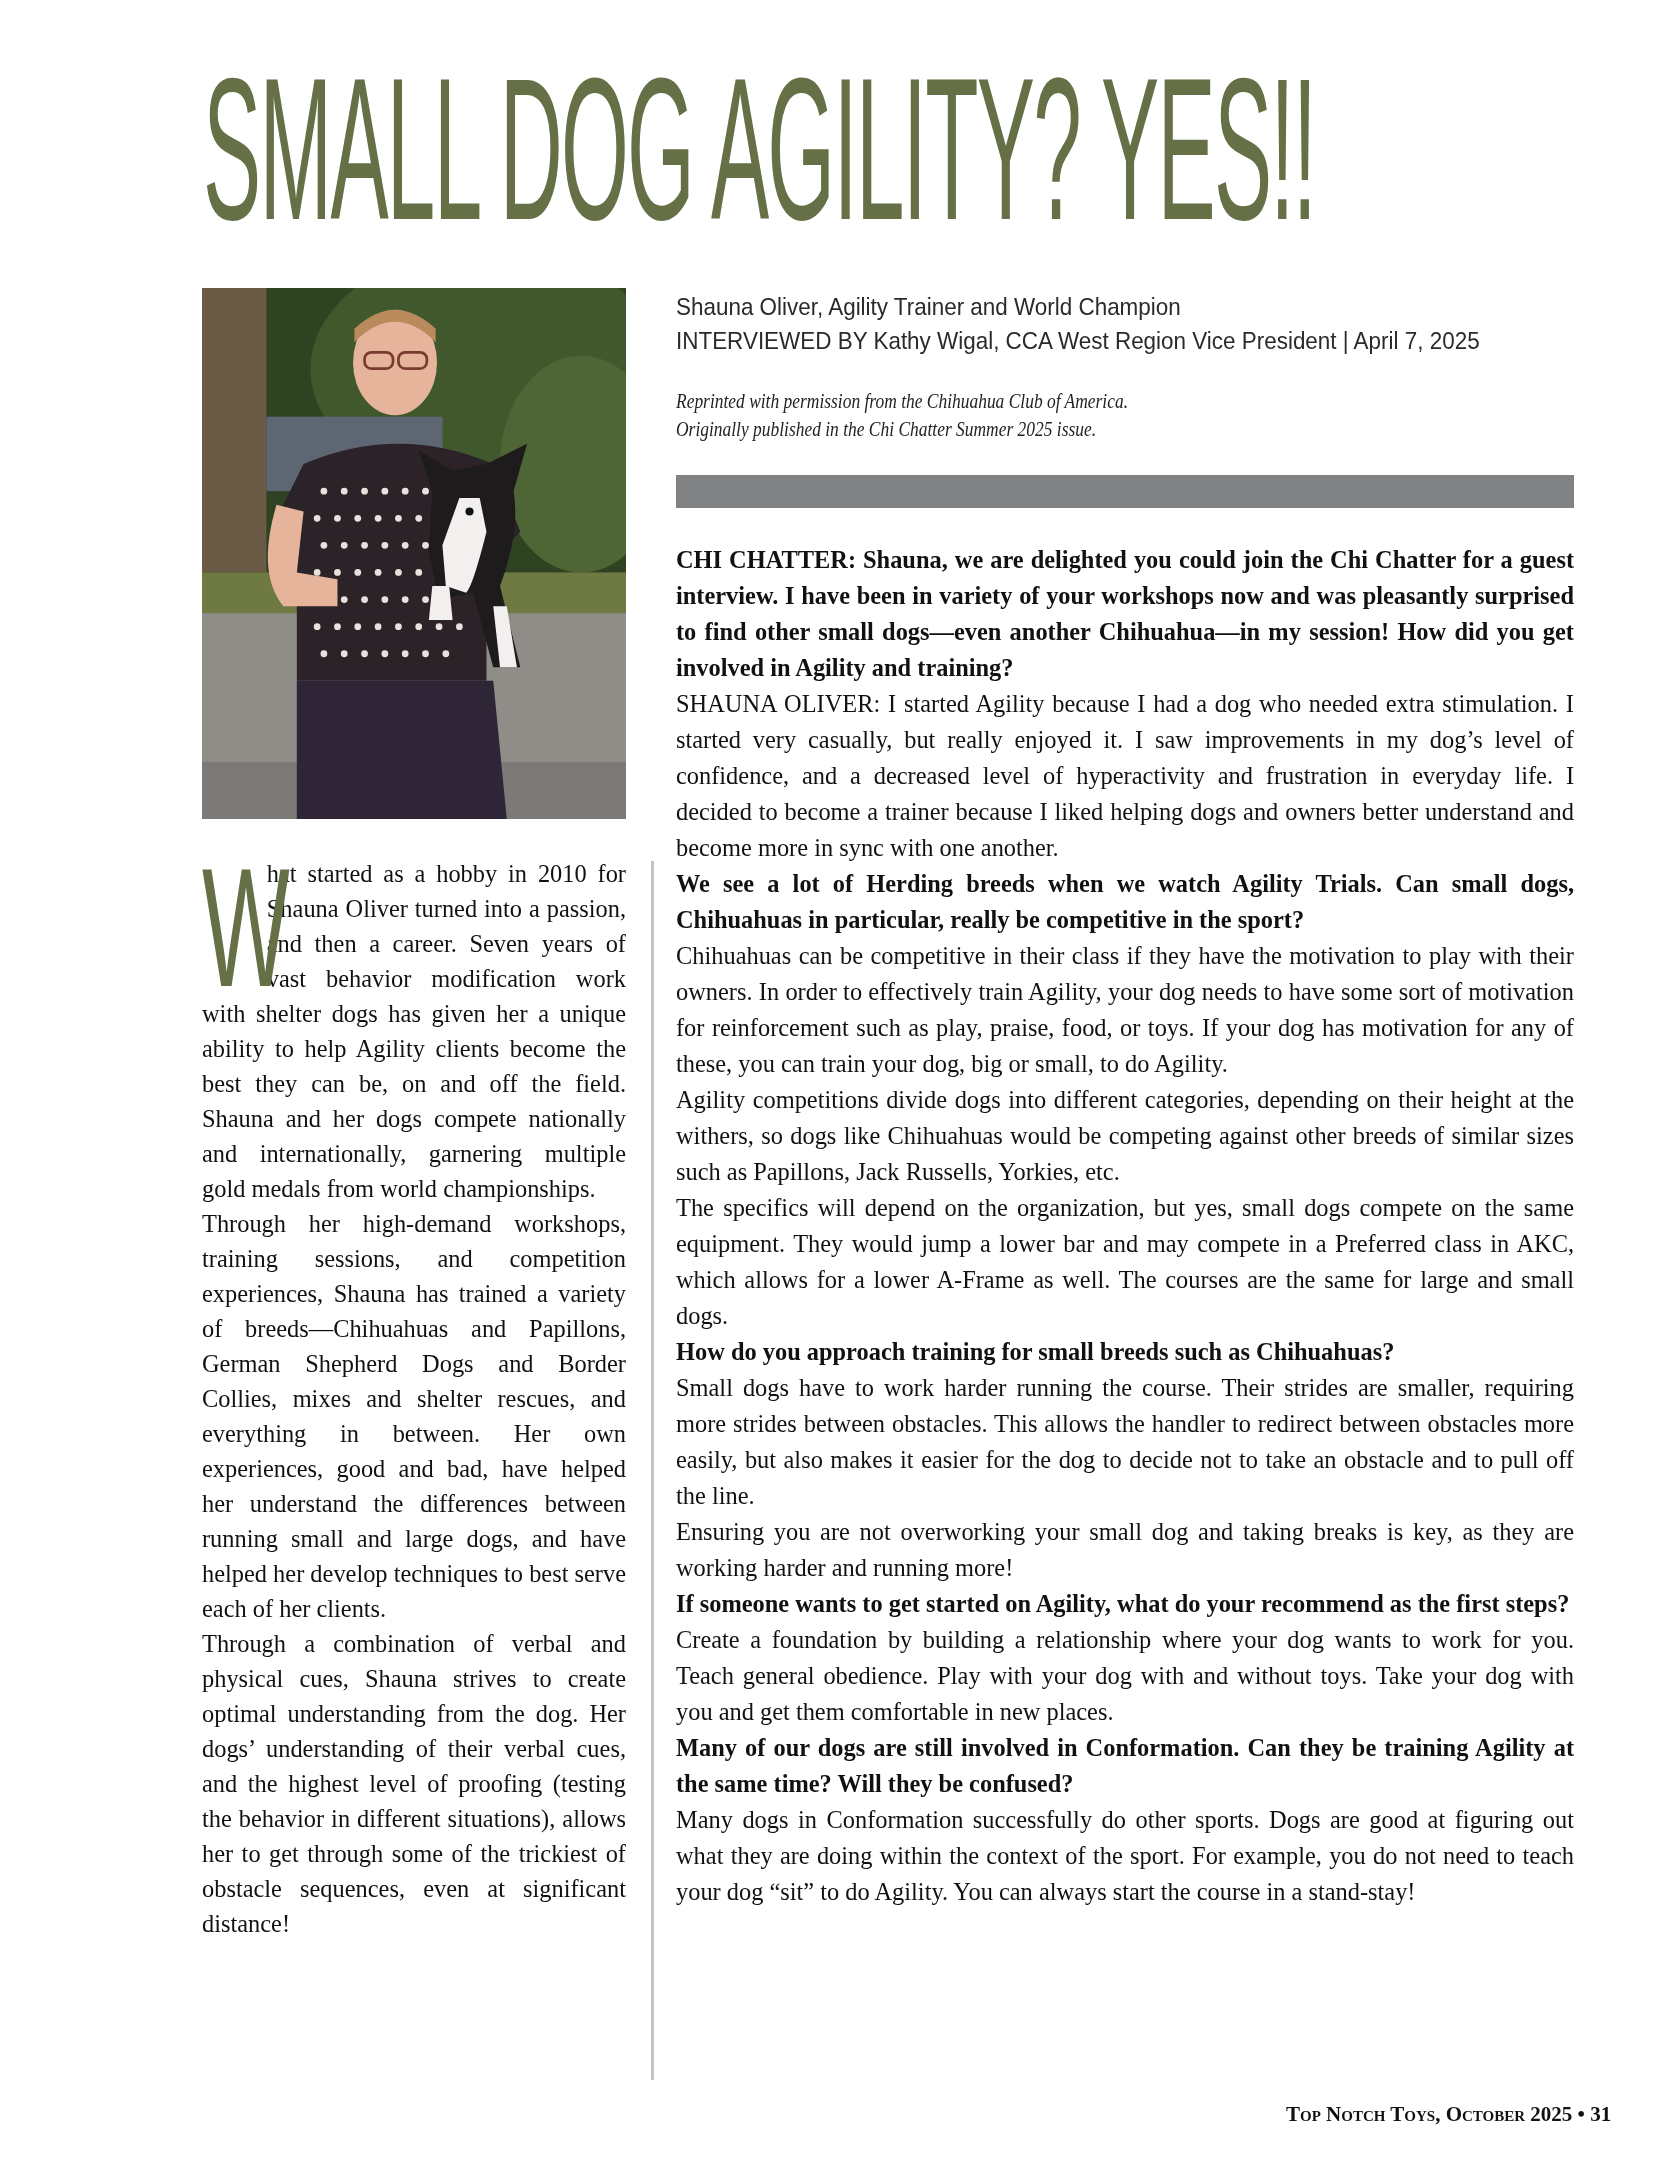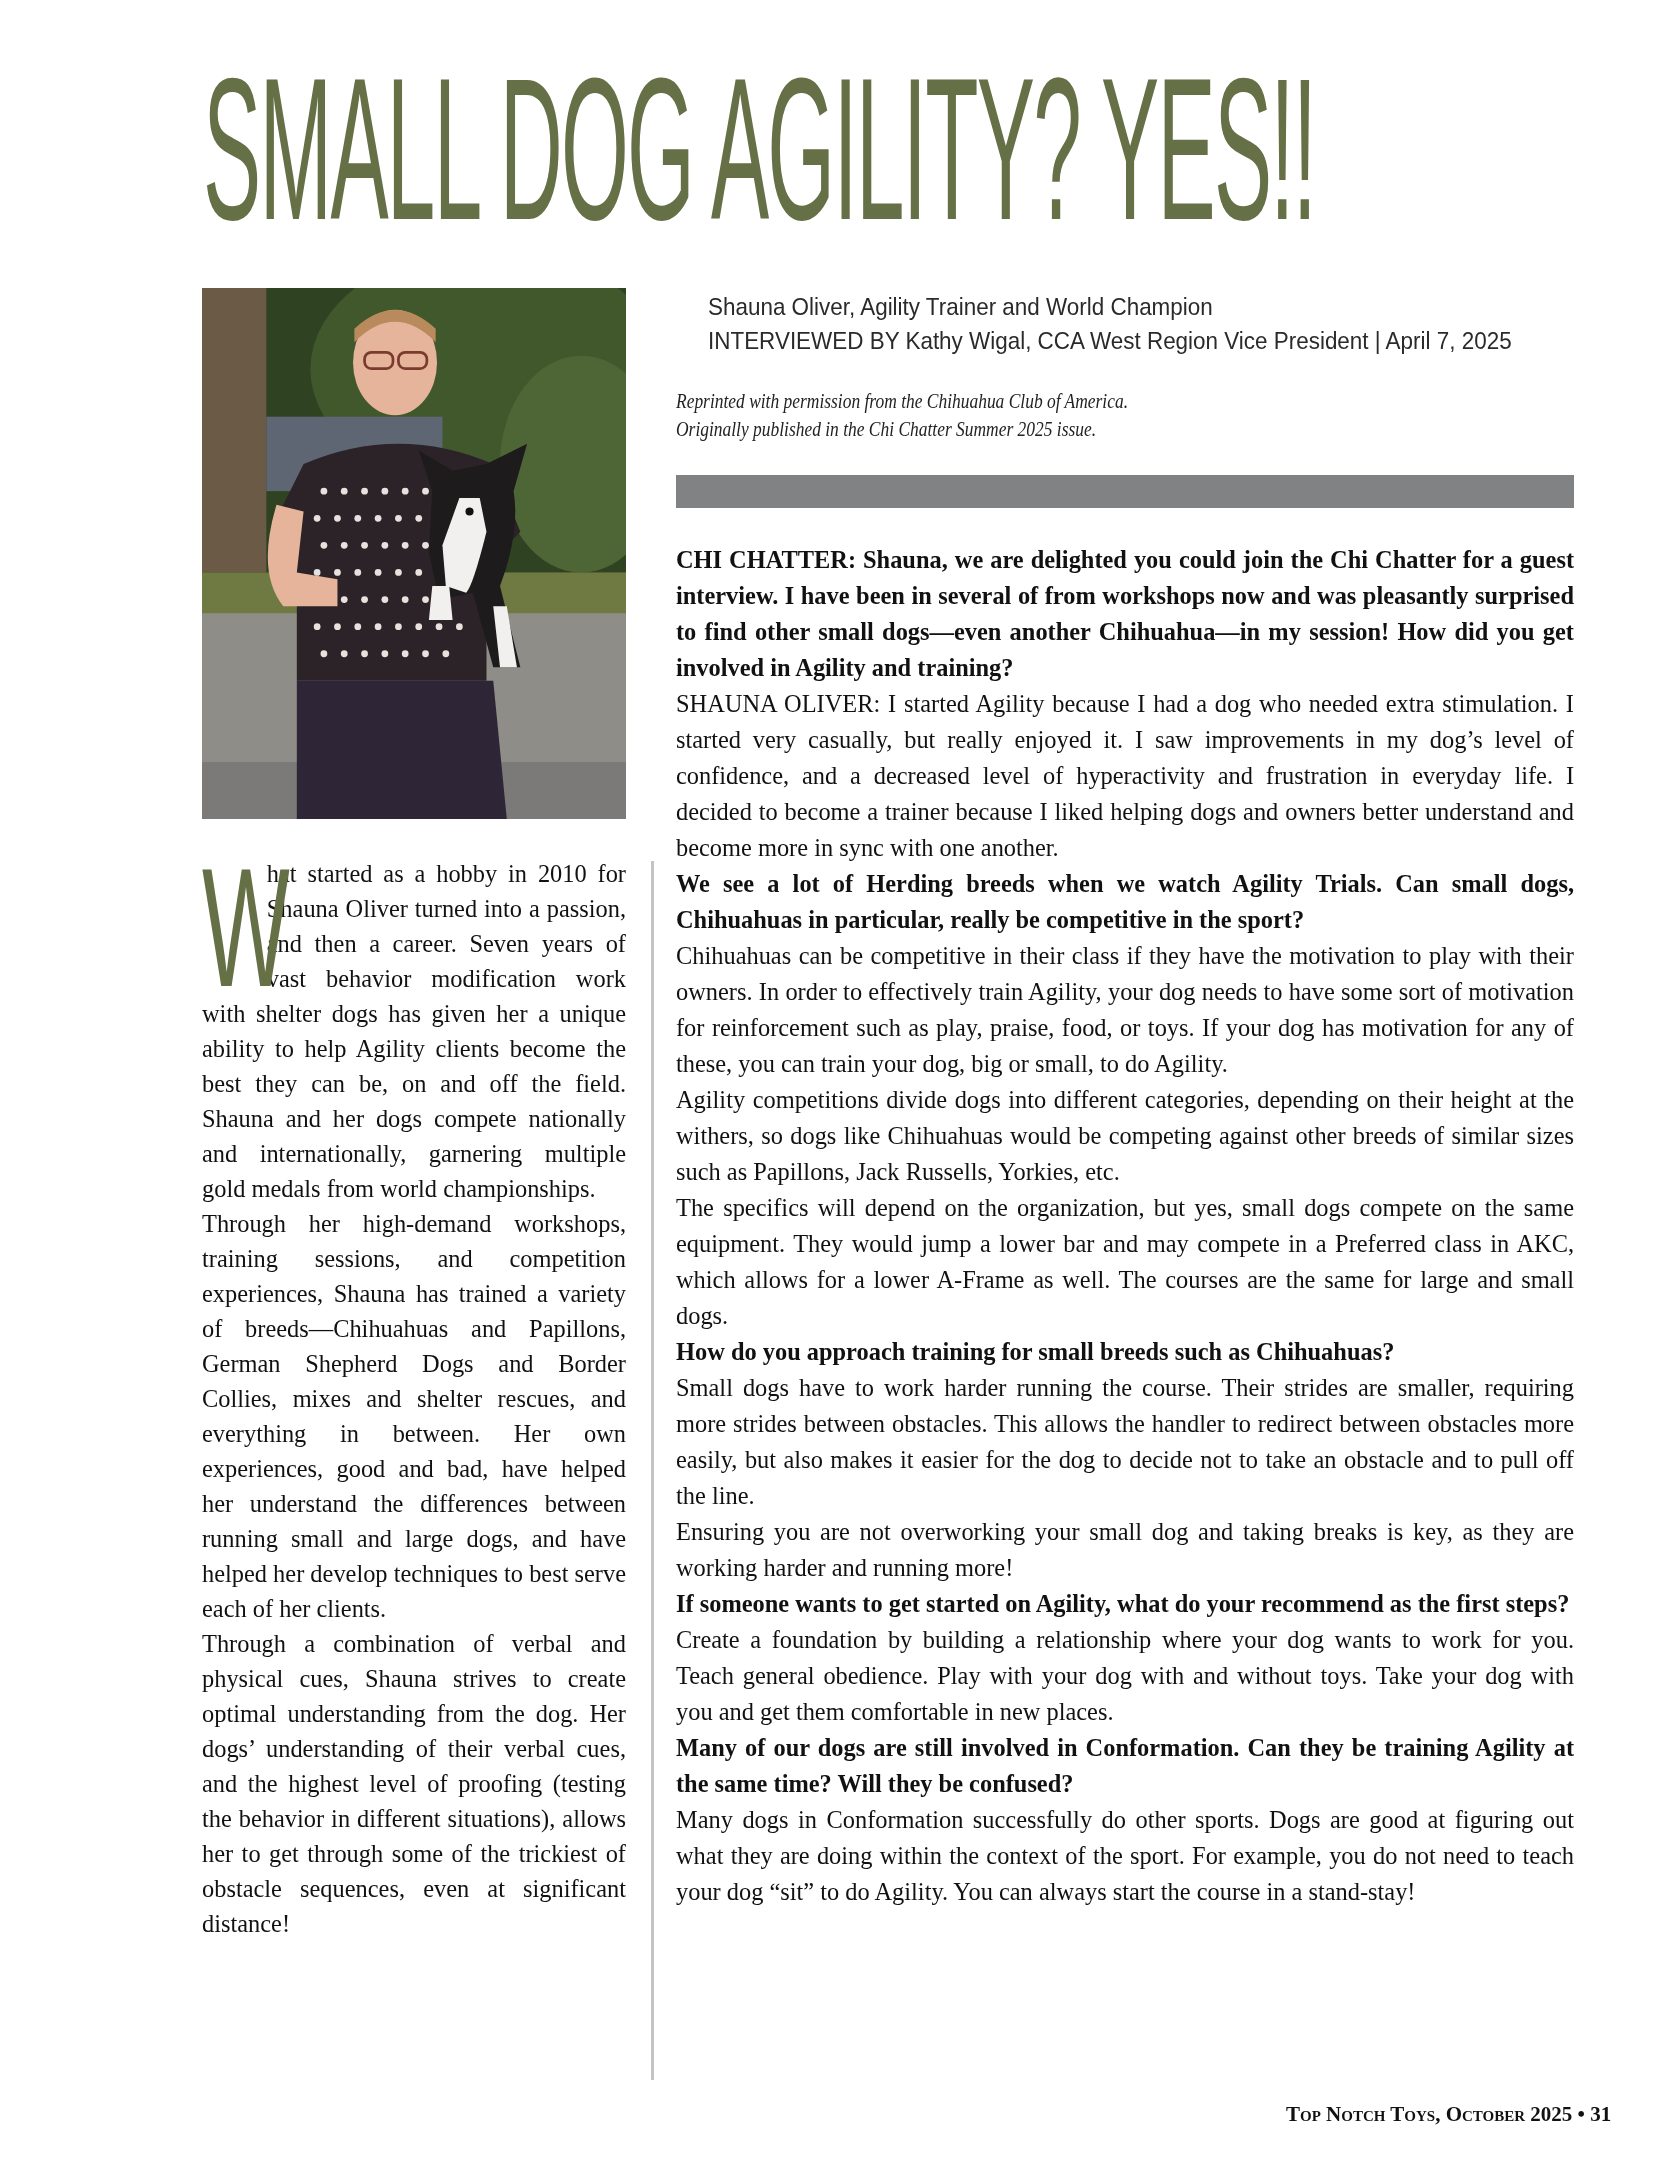--- a/index.html
+++ b/index.html
@@ -12,21 +12,21 @@
     font-size: 203px; line-height: 203px; letter-spacing: -4.1px; white-space: nowrap;
     transform-origin: 0 0; transform: scaleX(0.43); width: auto;
   }
 
   .photo {
     position: absolute; left: 202px; top: 288px; width: 424px; height: 531px; overflow: hidden;
     background: #3a4a2a;
   }
   .photo svg { width: 100%; height: 100%; display: block; }
 
-  .byline { position: absolute; left: 676px; top: 290px; width: 907px; font-family: "Liberation Sans", sans-serif; color: #2a2a2a; margin-left: 32px; }
+  .byline { position: absolute; left: 676px; top: 290px; width: 907px; font-family: "Liberation Sans", sans-serif; color: #2a2a2a; }
   .byline .line1 { font-size: 24.4px; line-height: 34px; transform: scaleX(0.92); transform-origin: 0 0; white-space: nowrap; }
   .byline .line2 { font-size: 24.4px; line-height: 34px; transform: scaleX(0.92); transform-origin: 0 0; white-space: nowrap; }
 
   .reprint { position: absolute; left: 676px; top: 387px; font-family: "Liberation Serif", serif; font-style: italic; color: #222; font-size: 20.3px; line-height: 28.4px; transform: scaleX(0.86); transform-origin: 0 0; white-space: nowrap; }
 
   .graybar { position: absolute; left: 676px; top: 475px; width: 898px; height: 32.5px; background: #808284; }
 
   .divider { position: absolute; left: 651px; top: 861px; width: 2.7px; height: 1219px; background: #c4c4c4; }
 
   .intro {
@@ -150,21 +150,21 @@
 
   <div class="divider"></div>
 
   <div class="intro">
     <p><span class="dropcap">W</span><span>hat started as a hobby in 2010 for Shauna Oliver turned into a passion, and then a career. Seven years of vast behavior modification work with shelter dogs has given her a unique ability to help Agility clients become the best they can be, on and off the field. Shauna and her dogs compete nationally and internationally, garnering multiple gold medals from world championships.</span></p>
     <p>Through her high-demand workshops, training sessions, and competition experiences, Shauna has trained a variety of breeds—Chihuahuas and Papillons, German Shepherd Dogs and Border Collies, mixes and shelter rescues, and everything in between. Her own experiences, good and bad, have helped her understand the differences between running small and large dogs, and have helped her develop techniques to best serve each of her clients.</p>
     <p>Through a combination of verbal and physical cues, Shauna strives to create optimal understanding from the dog. Her dogs’ understanding of their verbal cues, and the highest level of proofing (testing the behavior in different situations), allows her to get through some of the trickiest of obstacle sequences, even at significant distance!</p>
   </div>
 
   <div class="interview">
-    <p class="q">CHI CHATTER: Shauna, we are delighted you could join the Chi Chatter for a guest interview. I have been in several of from workshops now and was pleasantly surprised to find other small dogs—even another Chihuahua—in my session! How did you get involved in Agility and training?</p>
+    <p class="q">CHI CHATTER: Shauna, we are delighted you could join the Chi Chatter for a guest interview. I have been in variety of your workshops now and was pleasantly surprised to find other small dogs—even another Chihuahua—in my session! How did you get involved in Agility and training?</p>
     <p class="a">SHAUNA OLIVER: I started Agility because I had a dog who needed extra stimulation. I started very casually, but really enjoyed it. I saw improvements in my dog’s level of confidence, and a decreased level of hyperactivity and frustration in everyday life. I decided to become a trainer because I liked helping dogs and owners better understand and become more in sync with one another.</p>
     <p class="q">We see a lot of Herding breeds when we watch Agility Trials. Can small dogs, Chihuahuas in particular, really be competitive in the sport?</p>
     <p class="a">Chihuahuas can be competitive in their class if they have the motivation to play with their owners. In order to effectively train Agility, your dog needs to have some sort of motivation for reinforcement such as play, praise, food, or toys. If your dog has motivation for any of these, you can train your dog, big or small, to do Agility.</p>
     <p class="a">Agility competitions divide dogs into different categories, depending on their height at the withers, so dogs like Chihuahuas would be competing against other breeds of similar sizes such as Papillons, Jack Russells, Yorkies, etc.</p>
     <p class="a">The specifics will depend on the organization, but yes, small dogs compete on the same equipment. They would jump a lower bar and may compete in a Preferred class in AKC, which allows for a lower A-Frame as well. The courses are the same for large and small dogs.</p>
     <p class="q">How do you approach training for small breeds such as Chihuahuas?</p>
     <p class="a">Small dogs have to work harder running the course. Their strides are smaller, requiring more strides between obstacles. This allows the handler to redirect between obstacles more easily, but also makes it easier for the dog to decide not to take an obstacle and to pull off the line.</p>
     <p class="a">Ensuring you are not overworking your small dog and taking breaks is key, as they are working harder and running more!</p>
     <p class="q">If someone wants to get started on Agility, what do your recommend as the first steps?</p>
     <p class="a">Create a foundation by building a relationship where your dog wants to work for you. Teach general obedience. Play with your dog with and without toys. Take your dog with you and get them comfortable in new places.</p>

